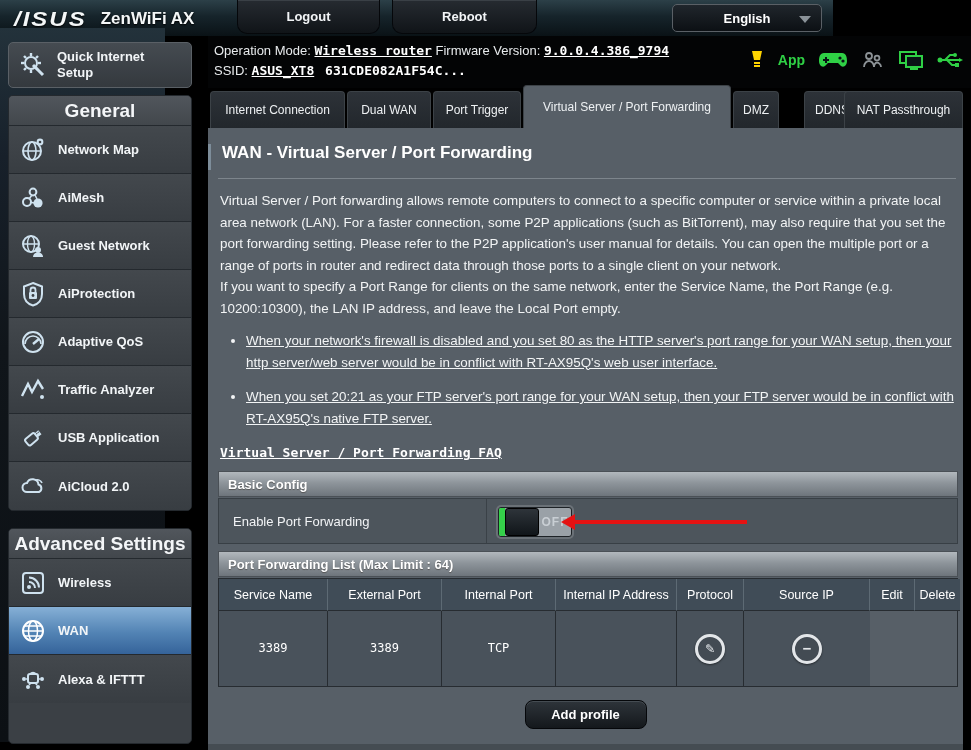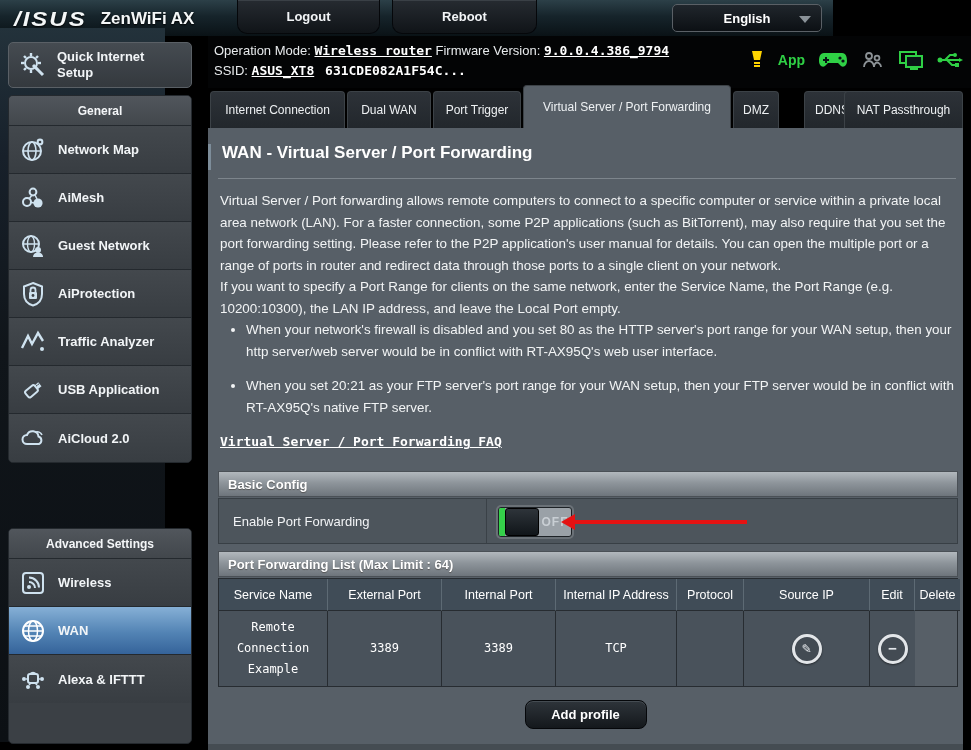--- a/index.html
+++ b/index.html
@@ -57,39 +57,39 @@
              background:linear-gradient(180deg,#23323b 0%,#17202a 18%,#10151a 45%,#0c1014 100%); }
   .qis-box { position:absolute; left:8px; top:14px; width:184px; height:46px;
              background:linear-gradient(180deg,#454b51,#34393e); border:1px solid #5a6066; border-radius:5px;
              display:flex; align-items:center; gap:9px; padding-left:9px; cursor:pointer; }
   .qis-label { font-size:13px; line-height:16px; font-weight:bold; color:#f2f5f7; width:120px; }
   .side-panel { position:absolute; left:8px; width:184px; background:#3b4045; border-radius:5px; overflow:hidden;
                 border:1px solid #24292e; }
   .panel-general  { top:67px; }
   .panel-advanced { top:500px; height:216px; }
   .panel-header { height:30px; background:linear-gradient(180deg,#51565c,#42474c);
-                  color:#f4f6f8; font-size:12px; font-weight:bold;
+                  color:#f4f6f8; font-size:19px; font-weight:bold;
                   display:flex; align-items:center; justify-content:center; border-bottom:1px solid #24292e; }
   .side-item { height:48px; display:flex; align-items:center; gap:10px; padding-left:9px;
                background:linear-gradient(180deg,#43484d,#383d42); border-bottom:1px solid #24292e;
                cursor:pointer; }
   .side-item:last-child { border-bottom:none; }
   .side-item .lbl { font-size:13px; font-weight:bold; color:#f2f5f7; }
   .side-item.active { background:linear-gradient(180deg,#86b0d6 0%,#5283b4 55%,#35639a 100%); }
   .icon-wrap { width:30px; height:30px; display:flex; align-items:center; justify-content:center; flex:0 0 30px; }
 
   
   .content { position:absolute; left:208px; top:128px; width:755px; height:622px; background:#575f67; }
   .content:after { content:""; position:absolute; left:0; right:0; bottom:0; height:6px; background:#454c52; }
   .accent-sliver { position:absolute; left:0; top:16px; width:3px; height:26px; background:#9cb3c4; opacity:.55; }
   .page-title { position:absolute; left:14px; top:15px; font-size:17px; font-weight:bold; color:#ffffff; }
   .title-divider { position:absolute; left:10px; right:7px; top:50px; border-top:1px solid #7d858c; }
   .desc-block { position:absolute; left:12px; top:62px; width:737px; font-size:13.4px;
                 line-height:21.5px; color:#f2f4f5; }
-  .bullets { padding-left:26px; }
+  .bullets { margin-top:11px; padding-left:26px;text-decoration:underline; }
   .bullets li { margin-bottom:13px; }
   .faq-link { display:inline-block; margin-top:0px; font-family:"DejaVu Sans Mono",monospace;
               font-weight:bold; font-size:13px; color:#fff; text-decoration:underline; cursor:pointer; }
 
   .grad-bar { position:absolute; left:10px; right:5px; height:26px;
               background:linear-gradient(180deg,#b2b8bd 0%,#8e959b 45%,#6e757c 100%);
               border:1px solid #4a5056; display:flex; align-items:center; padding-left:9px;
               color:#fff; font-size:13px; font-weight:bold; text-shadow:0 1px 1px #555; }
   .bar-basic { top:343px; }
   .bar-list  { top:423px; }
@@ -287,20 +287,30 @@
               <rect x="10" y="12" width="8" height="7" rx="1" fill="#cfe2ef"></rect>
               <path d="M11.5 12 v-2 a2.5 2.5 0 0 1 5 0 v2" fill="none" stroke="#cfe2ef" stroke-width="1.8"></path>
               <circle cx="14" cy="15.5" r="1.4" fill="#3b4045"></circle>
             </svg>
           </span>
         <span class="lbl">AiProtection</span>
       </div>
       <div class="side-item">
         <span class="icon-wrap">
             <svg width="28" height="28" viewBox="0 0 28 28">
+              <circle cx="14" cy="14" r="10" fill="none" stroke="#cfe2ef" stroke-width="2"></circle>
+              <path d="M6 16 a8 8 0 0 1 16 0" fill="none" stroke="#cfe2ef" stroke-width="1.6"></path>
+              <line x1="14" y1="16" x2="20" y2="11" stroke="#cfe2ef" stroke-width="2.4"></line>
+            </svg>
+          </span>
+        <span class="lbl">Adaptive QoS</span>
+      </div>
+      <div class="side-item">
+        <span class="icon-wrap">
+            <svg width="28" height="28" viewBox="0 0 28 28">
               <path d="M3 20 L9 8 L13 16 L19 5 L24 13" fill="none" stroke="#cfe2ef" stroke-width="2.4"></path>
               <circle cx="23" cy="21" r="2" fill="#cfe2ef"></circle>
             </svg>
           </span>
         <span class="lbl">Traffic Analyzer</span>
       </div>
       <div class="side-item">
         <span class="icon-wrap">
             <svg width="28" height="28" viewBox="0 0 28 28">
               <g transform="rotate(-40 14 14)">
@@ -402,21 +412,20 @@
         <div class="cell">Service Name</div>
         <div class="cell">External Port</div>
         <div class="cell">Internal Port</div>
         <div class="cell">Internal IP Address</div>
         <div class="cell">Protocol</div>
         <div class="cell">Source IP</div>
         <div class="cell">Edit</div>
         <div class="cell">Delete</div>
       </div>
       <div class="tbl-row tbl-body">
-        <div class="cell">Remote Connection Example</div>
         <div class="cell">3389</div>
         <div class="cell">3389</div>
         <div class="cell">TCP</div>
         <div class="cell"></div>
         <div class="cell">
             <span class="icon-btn">
               <span class="pencil">✎</span>
             </span>
           </div>
         <div class="cell">

